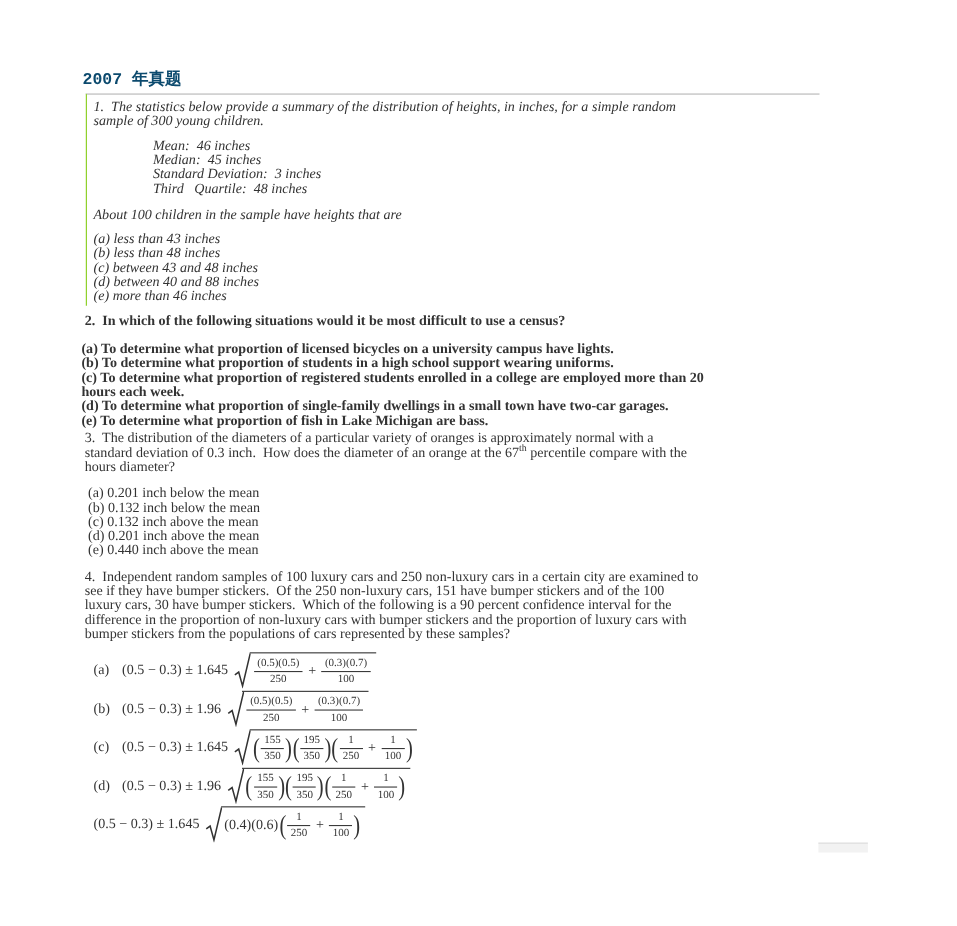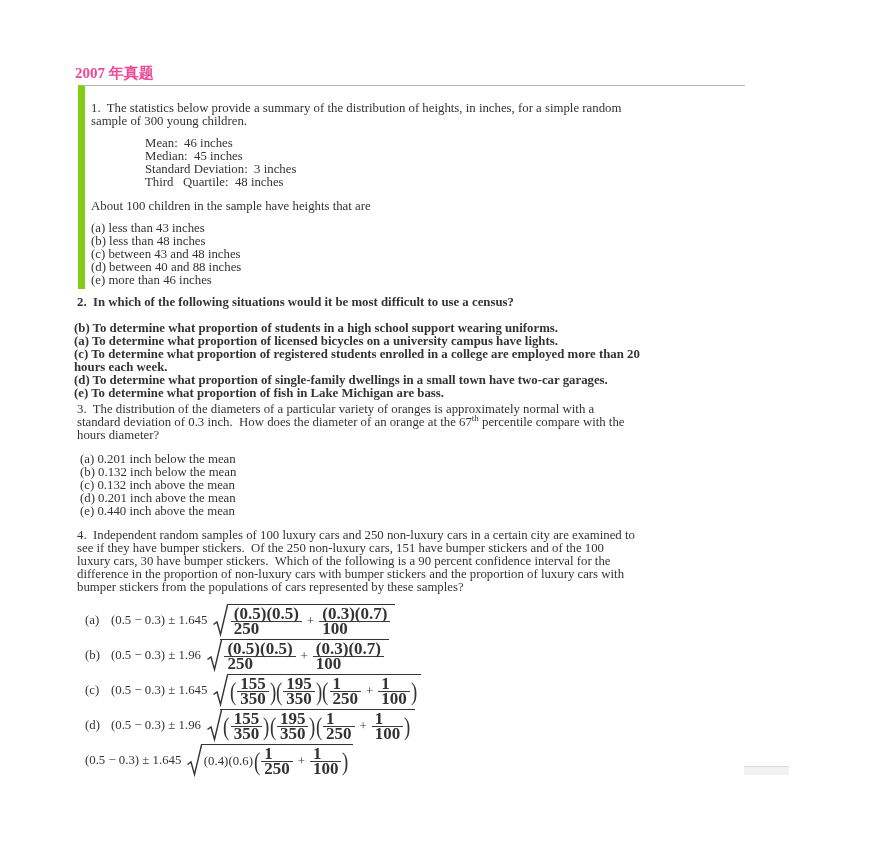--- a/index.html
+++ b/index.html
@@ -11,32 +11,33 @@
     position: relative;
     overflow: hidden;
   }
   .page {
     position: absolute; left: 0; top: 0;
     width: 870px; height: 842px;
     box-sizing: border-box;
     padding: 64px 60px 0 74px;
   }
   .title {
-    font-family: Liberation Serif, serif;
-    font-size: 15px; font-weight: bold; color: #ec4899;
+    font-family: Liberation Mono, monospace;
+    font-size: 15px; font-weight: bold; color: #0c4a6e;
     line-height: 18px;
     margin: 0 0 3px 1px;
   }
   .q1cell {
     margin-left: 4px;
     width: 667px;
     box-sizing: border-box;
     border-top: 1px solid #b5b5b5;
-    border-left: 7px solid #84cc16;
-    padding: 16px 8px 2px 6px;
+    border-left: 1px solid #84cc16;
+    padding: 5px 8px 2px 6px;
+    font-style: italic;
   }
   .line {
     white-space: pre;
     font-size: 12.8px;
     line-height: 13px;
   }
   .sup { font-size: 9px; vertical-align: super; line-height: 0; text-align: center; }
   .q1cell .para  { margin: 0 0 9px 0; }
   .q1cell .stats { margin: 0 0 11px 54px; }
   .q1cell .about { margin: 0 0 9px 0; }
@@ -61,24 +62,23 @@
   .sqrt  { display: inline-flex; align-items: flex-start; margin-left: 2px; }
   .rsvg  { margin-right: -1.5px; flex: none; }
   .rbody {
     display: inline-flex; align-items: center;
     border-top: 1.4px solid #333333;
     padding: 3px 4px 0 3px;
     min-height: 29px; box-sizing: border-box;
   }
   .frac {
     display: inline-flex; flex-direction: column;
-    text-align: left;
-    font-size: 17px; line-height: 12px;
+    text-align: center;
+    font-size: 10px; line-height: 12px;
     margin: 0 1px;
-    font-weight: bold;
   }
   .frac .fn { padding: 0 3px 1px 3px; }
   .frac .fd { border-top: 1px solid #3a3a3a; padding: 1px 3px 0 3px; }
   .fop { margin: 0 4px; }
   .bp {
     font-size: 25px; line-height: 1; font-weight: 400;
     display: inline-block; transform: scaleX(0.75);
     margin: 0 -1px; color: #333333;
   }
   .artifact {
@@ -115,22 +115,22 @@
         <div class="line">(d) between 40 and 88 inches</div>
         <div class="line">(e) more than 46 inches</div>
       </div>
   </div>
 
   <div class="qblock q2">
     <div class="qstem">
         <div class="line">2.  In which of the following situations would it be most difficult to use a census?</div>
       </div>
     <div class="opts">
+        <div class="line">(a) To determine what proportion of licensed bicycles on a university campus have lights.</div>
         <div class="line">(b) To determine what proportion of students in a high school support wearing uniforms.</div>
-        <div class="line">(a) To determine what proportion of licensed bicycles on a university campus have lights.</div>
         <div class="line">(c) To determine what proportion of registered students enrolled in a college are employed more than 20</div>
         <div class="line">hours each week.</div>
         <div class="line">(d) To determine what proportion of single-family dwellings in a small town have two-car garages.</div>
         <div class="line">(e) To determine what proportion of fish in Lake Michigan are bass.</div>
       </div>
   </div>
 
   <div class="qblock q3">
     <div class="qstem">
       <div class="line">3.  The distribution of the diameters of a particular variety of oranges is approximately normal with a</div>

